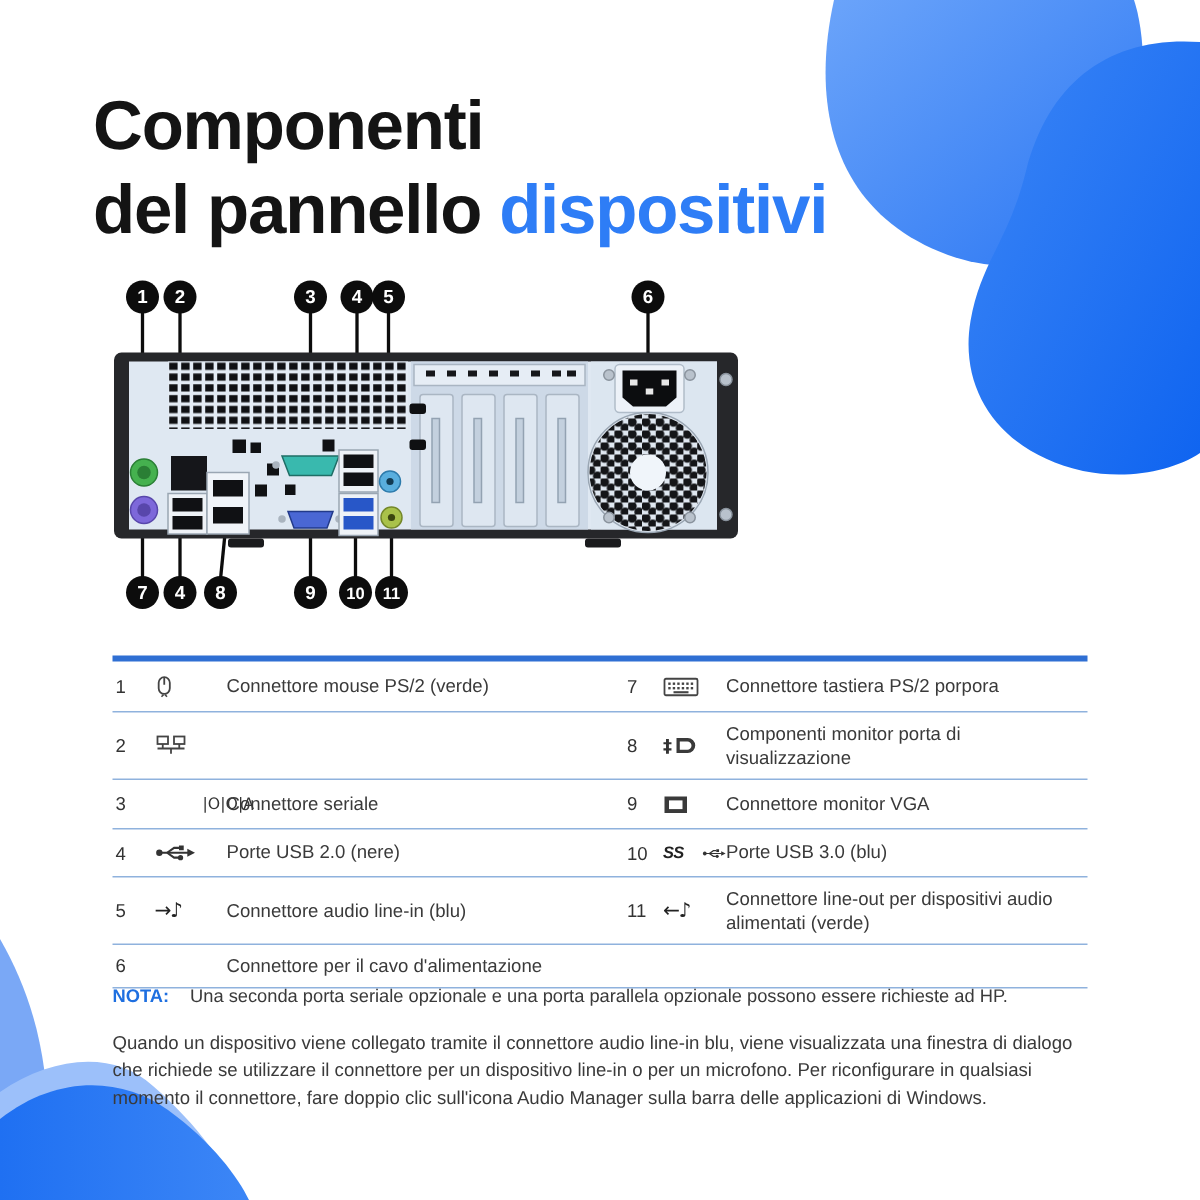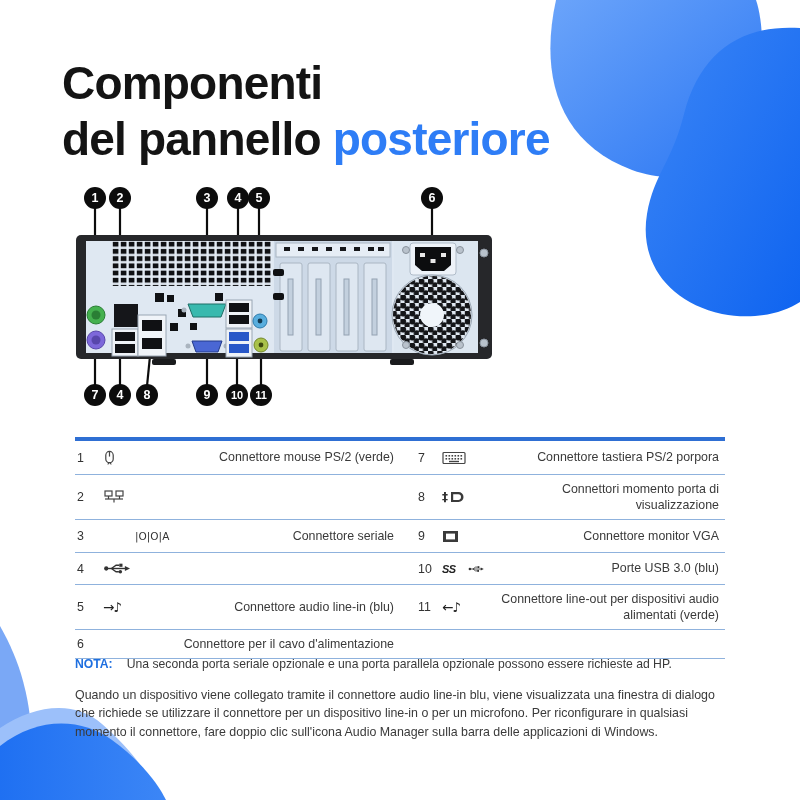--- a/index.html
+++ b/index.html
@@ -18,21 +18,21 @@
   #figure{left:60px;top:183px;width:470px;height:237px;}
   
   #ctable{left:75px;top:437px;width:650px;border-top:4px solid #2f6fd3;}
   .trow{display:grid;grid-template-columns:325px 325px;border-bottom:1px solid #8fb2dd;
         align-items:center;}
   .h34{min-height:33px}.h44{min-height:44px}.h33{min-height:32px}
   .h32{min-height:31px}.h45{min-height:44px}.h29{min-height:28px}
   .cell{display:grid;grid-template-columns:26px 48px 1fr;align-items:center;padding-left:2px;}
   .cell.right{grid-template-columns:24px 42px 1fr;padding-left:18px;}
   .num{font-size:12.4px;color:#333;}
-  .desc{font-size:12.4px;color:#3a3a3a;line-height:1.32;padding-right:6px;text-align:right;}
+  .desc{font-size:12.4px;color:#3a3a3a;line-height:1.32;padding-right:6px;}
   .icon{display:flex;align-items:center;justify-content:flex-start;color:#333;}
   .glyph-icon{font-family:"DejaVu Sans",sans-serif;font-size:13.5px;color:#222;letter-spacing:-1px;}
   .serial-glyph{font-family:"DejaVu Sans",sans-serif;font-size:10.5px;color:#333;letter-spacing:0;margin-left:32px;}
   .ss{font-style:italic;font-weight:700;font-size:11px;color:#222;margin-right:12px;letter-spacing:-0.5px;}
   .dp-dagger{font-family:"DejaVu Sans",sans-serif;font-weight:700;font-size:12px;margin-right:1px;color:#333;}
   
   #note{left:75px;top:656px;width:676px;font-size:12.2px;line-height:1.45;}
   #note .nlabel{color:#1e6fe0;font-weight:700;margin-right:14px;}
   #para{left:75px;top:686px;width:656px;font-size:12.4px;line-height:1.48;color:#3a3a3a;}
 </style>
@@ -64,21 +64,21 @@
       </linearGradient>
     </defs>
     <path fill="#7aa8f6" d="M0,626 C24,668 38,718 30,800 L0,800 Z"></path>
     <path fill="#9cc0fa" d="M0,728 C35,704 76,700 102,724 C132,750 152,778 160,800 L0,800 Z"></path>
     <path fill="url(#gW)" d="M0,746 C38,716 82,718 112,740 C142,762 158,784 166,800 L0,800 Z"></path>
   </svg>
 
   <div id="title" class="abs">
     <h1><span>Componenti</span><br>
       <span>del pannello</span>
-      <span class="accent">posteriore</span>
+      <span class="accent">dispositivi</span>
     </h1>
   </div>
 
   <svg id="figure" class="abs" width="470" height="237" viewBox="0 0 470 237">
     <defs>
       <pattern id="vent" x="52" y="58" width="8" height="7.2" patternUnits="userSpaceOnUse">
         <rect width="8" height="7.2" fill="#e3ebf4"></rect>
         <rect x="0.8" y="0.8" width="5.6" height="4.8" fill="#101114"></rect>
       </pattern>
       <pattern id="hex" width="9.2" height="8" patternUnits="userSpaceOnUse">
@@ -284,21 +284,21 @@
       </div>
       <div class="cell right">
         <span class="num">8</span>
         <span class="icon">
           <span class="dp-dagger">‡</span>
           <svg width="16" height="14" viewBox="0 0 16 14">
               <path d="M2,2 h7.5 a5,5 0 0 1 5,5 a5,5 0 0 1 -5,5 h-7.5 z" fill="#3a3a3a"></path>
               <path d="M4.2,4.3 h5 a2.8,2.8 0 0 1 0,5.6 h-5 z" fill="#ffffff"></path>
             </svg>
         </span>
-        <span class="desc">Connettori momento porta di visualizzazione</span>
+        <span class="desc">Componenti monitor porta di visualizzazione</span>
       </div>
     </div>
 
     <div class="trow h33">
       <div class="cell">
         <span class="num">3</span>
         <span class="icon serial-glyph">|O|O|A</span>
         <span class="desc">Connettore seriale</span>
       </div>
       <div class="cell right">
@@ -322,20 +322,21 @@
                 <line x1="4" y1="7" x2="24" y2="7"></line>
                 <path d="M9,7 L14,3.5 H17.5"></path>
                 <path d="M9,7 L14,10.5 H17"></path>
               </g>
               <circle cx="3.4" cy="7" r="2.3" fill="#333"></circle>
               <rect x="17.5" y="1.8" width="3.4" height="3.4" fill="#333"></rect>
               <circle cx="18.6" cy="10.5" r="1.9" fill="#333"></circle>
               <path d="M23.5,4.2 L29,7 L23.5,9.8 Z" fill="#333"></path>
             </svg>
         </span>
+        <span class="desc">Porte USB 2.0 (nere)</span>
       </div>
       <div class="cell right">
         <span class="num">10</span>
         <span class="icon">
           <span class="ss">SS</span>
           <svg width="24" height="12" viewBox="0 0 30 14">
               <g stroke="#333" stroke-width="1.5" fill="none">
                 <line x1="4" y1="7" x2="24" y2="7"></line>
                 <path d="M9,7 L14,3.5 H17.5"></path>
                 <path d="M9,7 L14,10.5 H17"></path>

